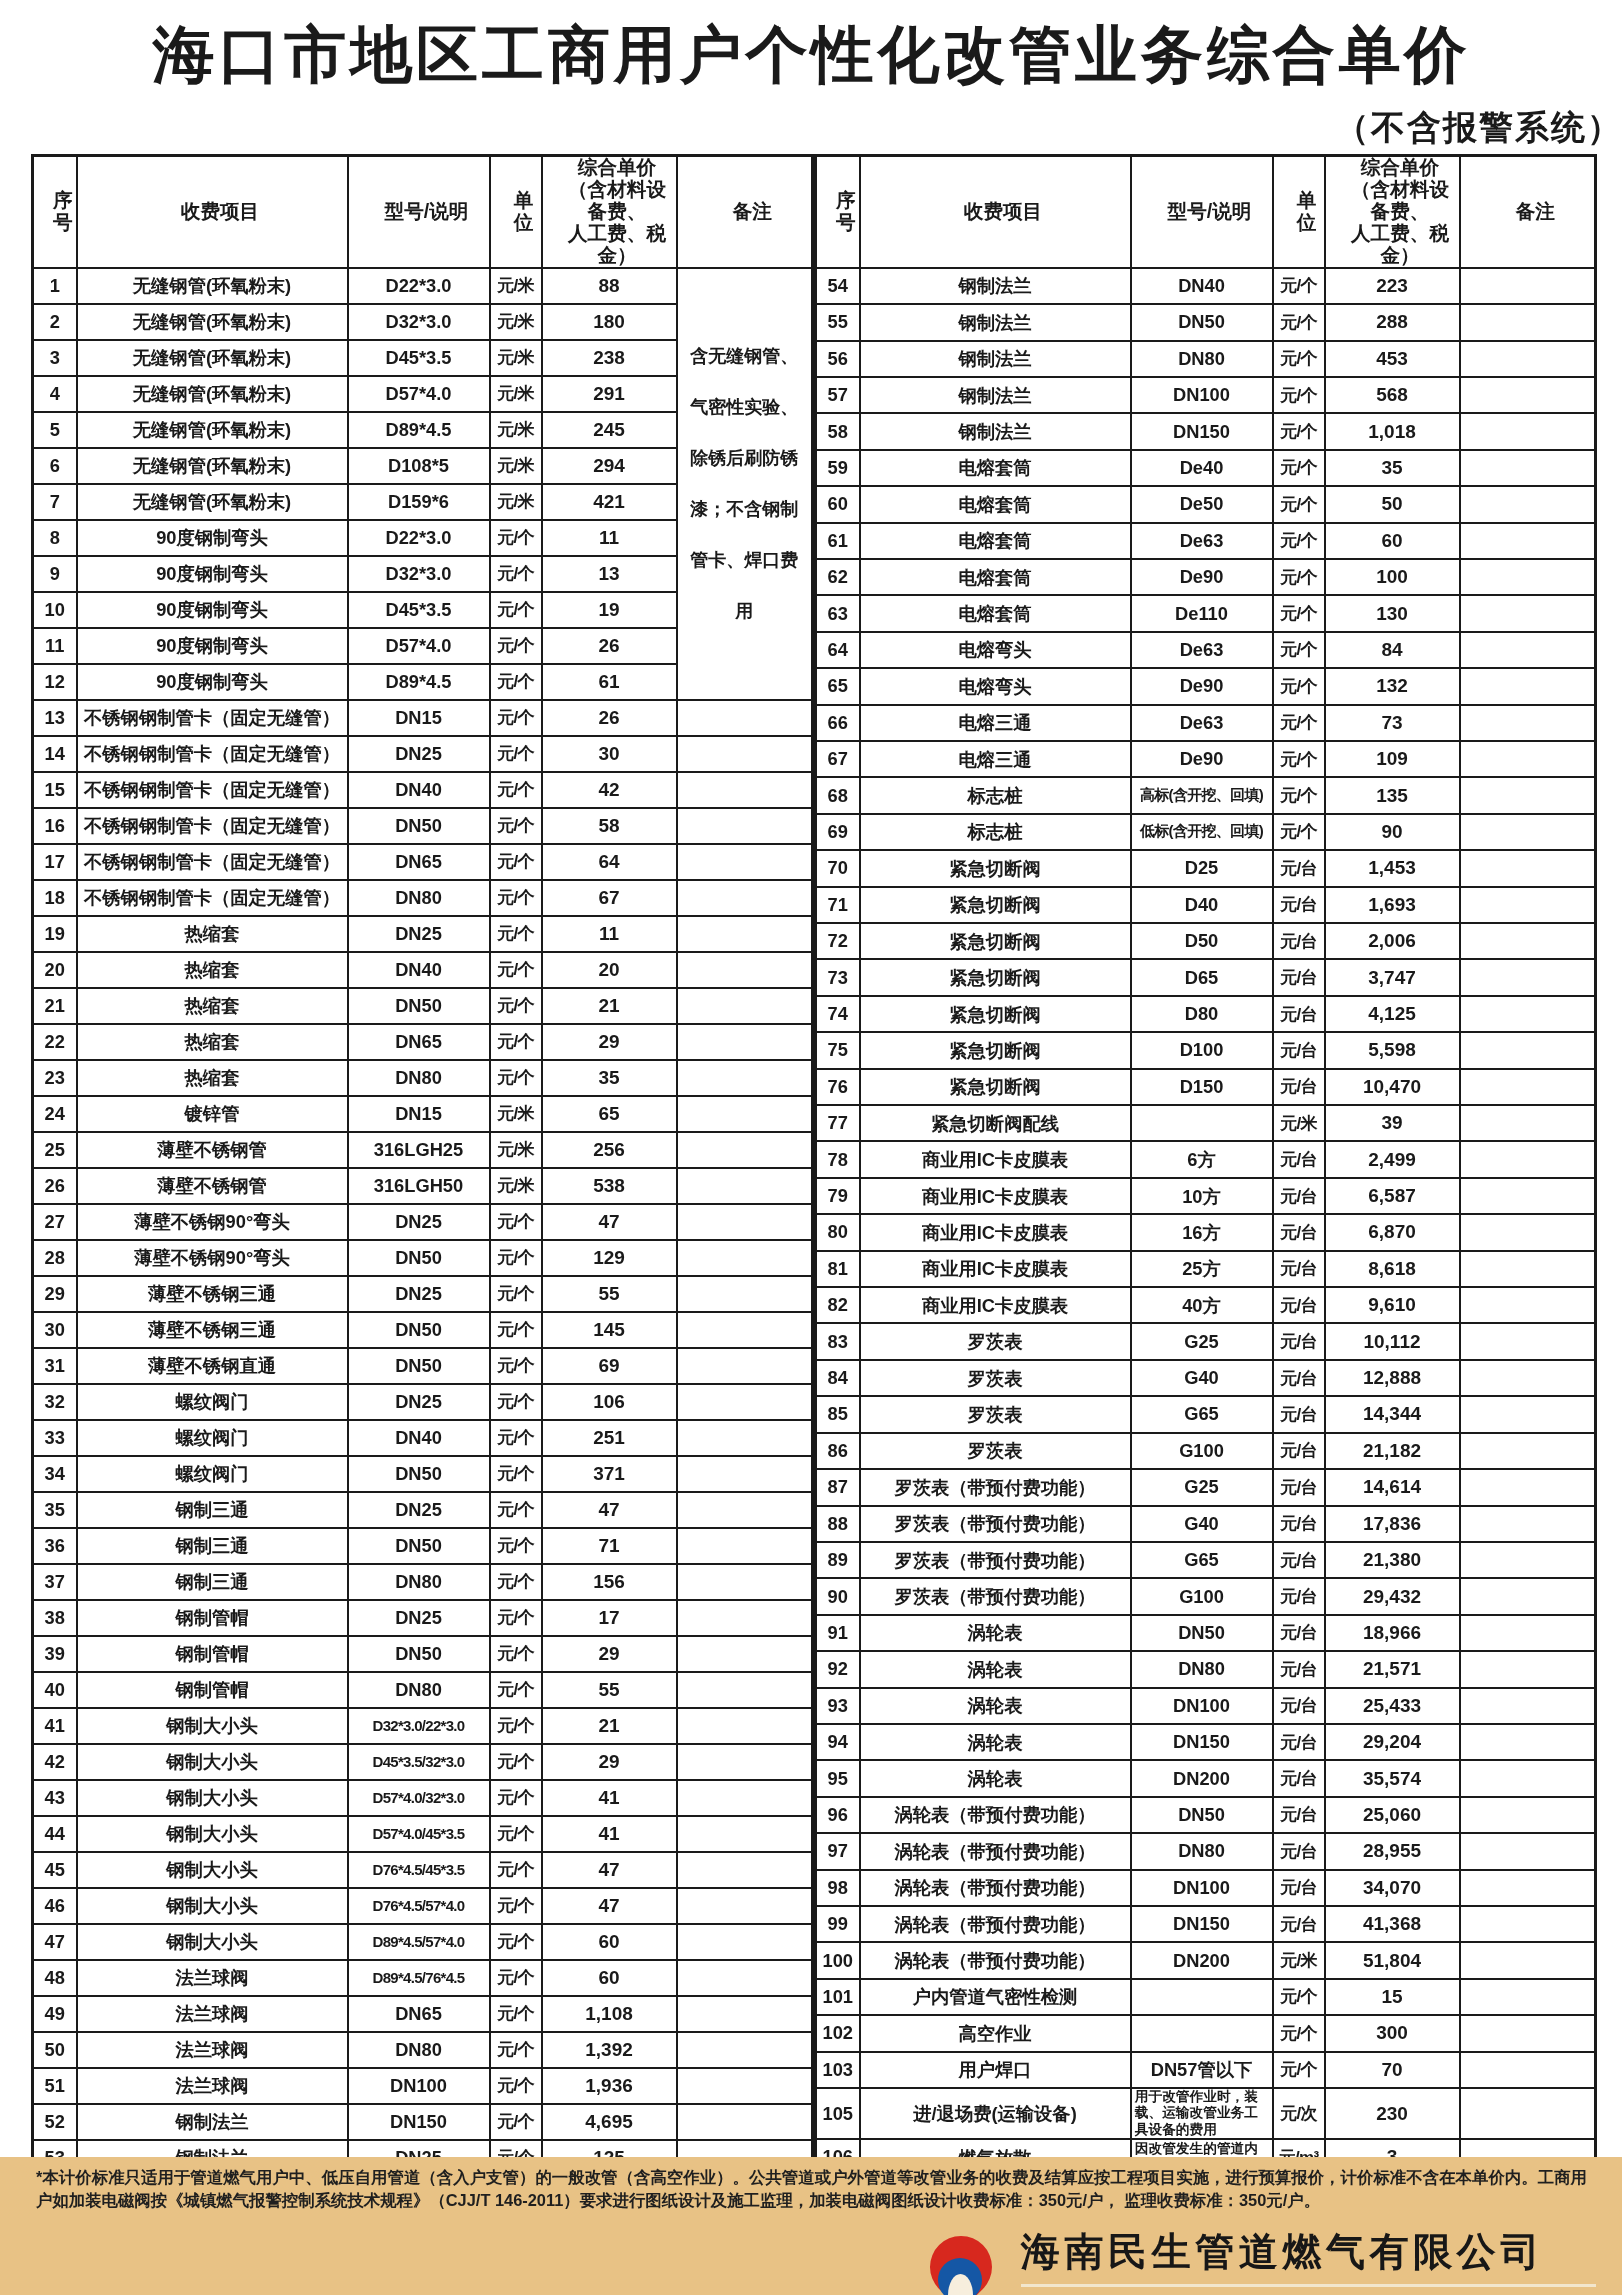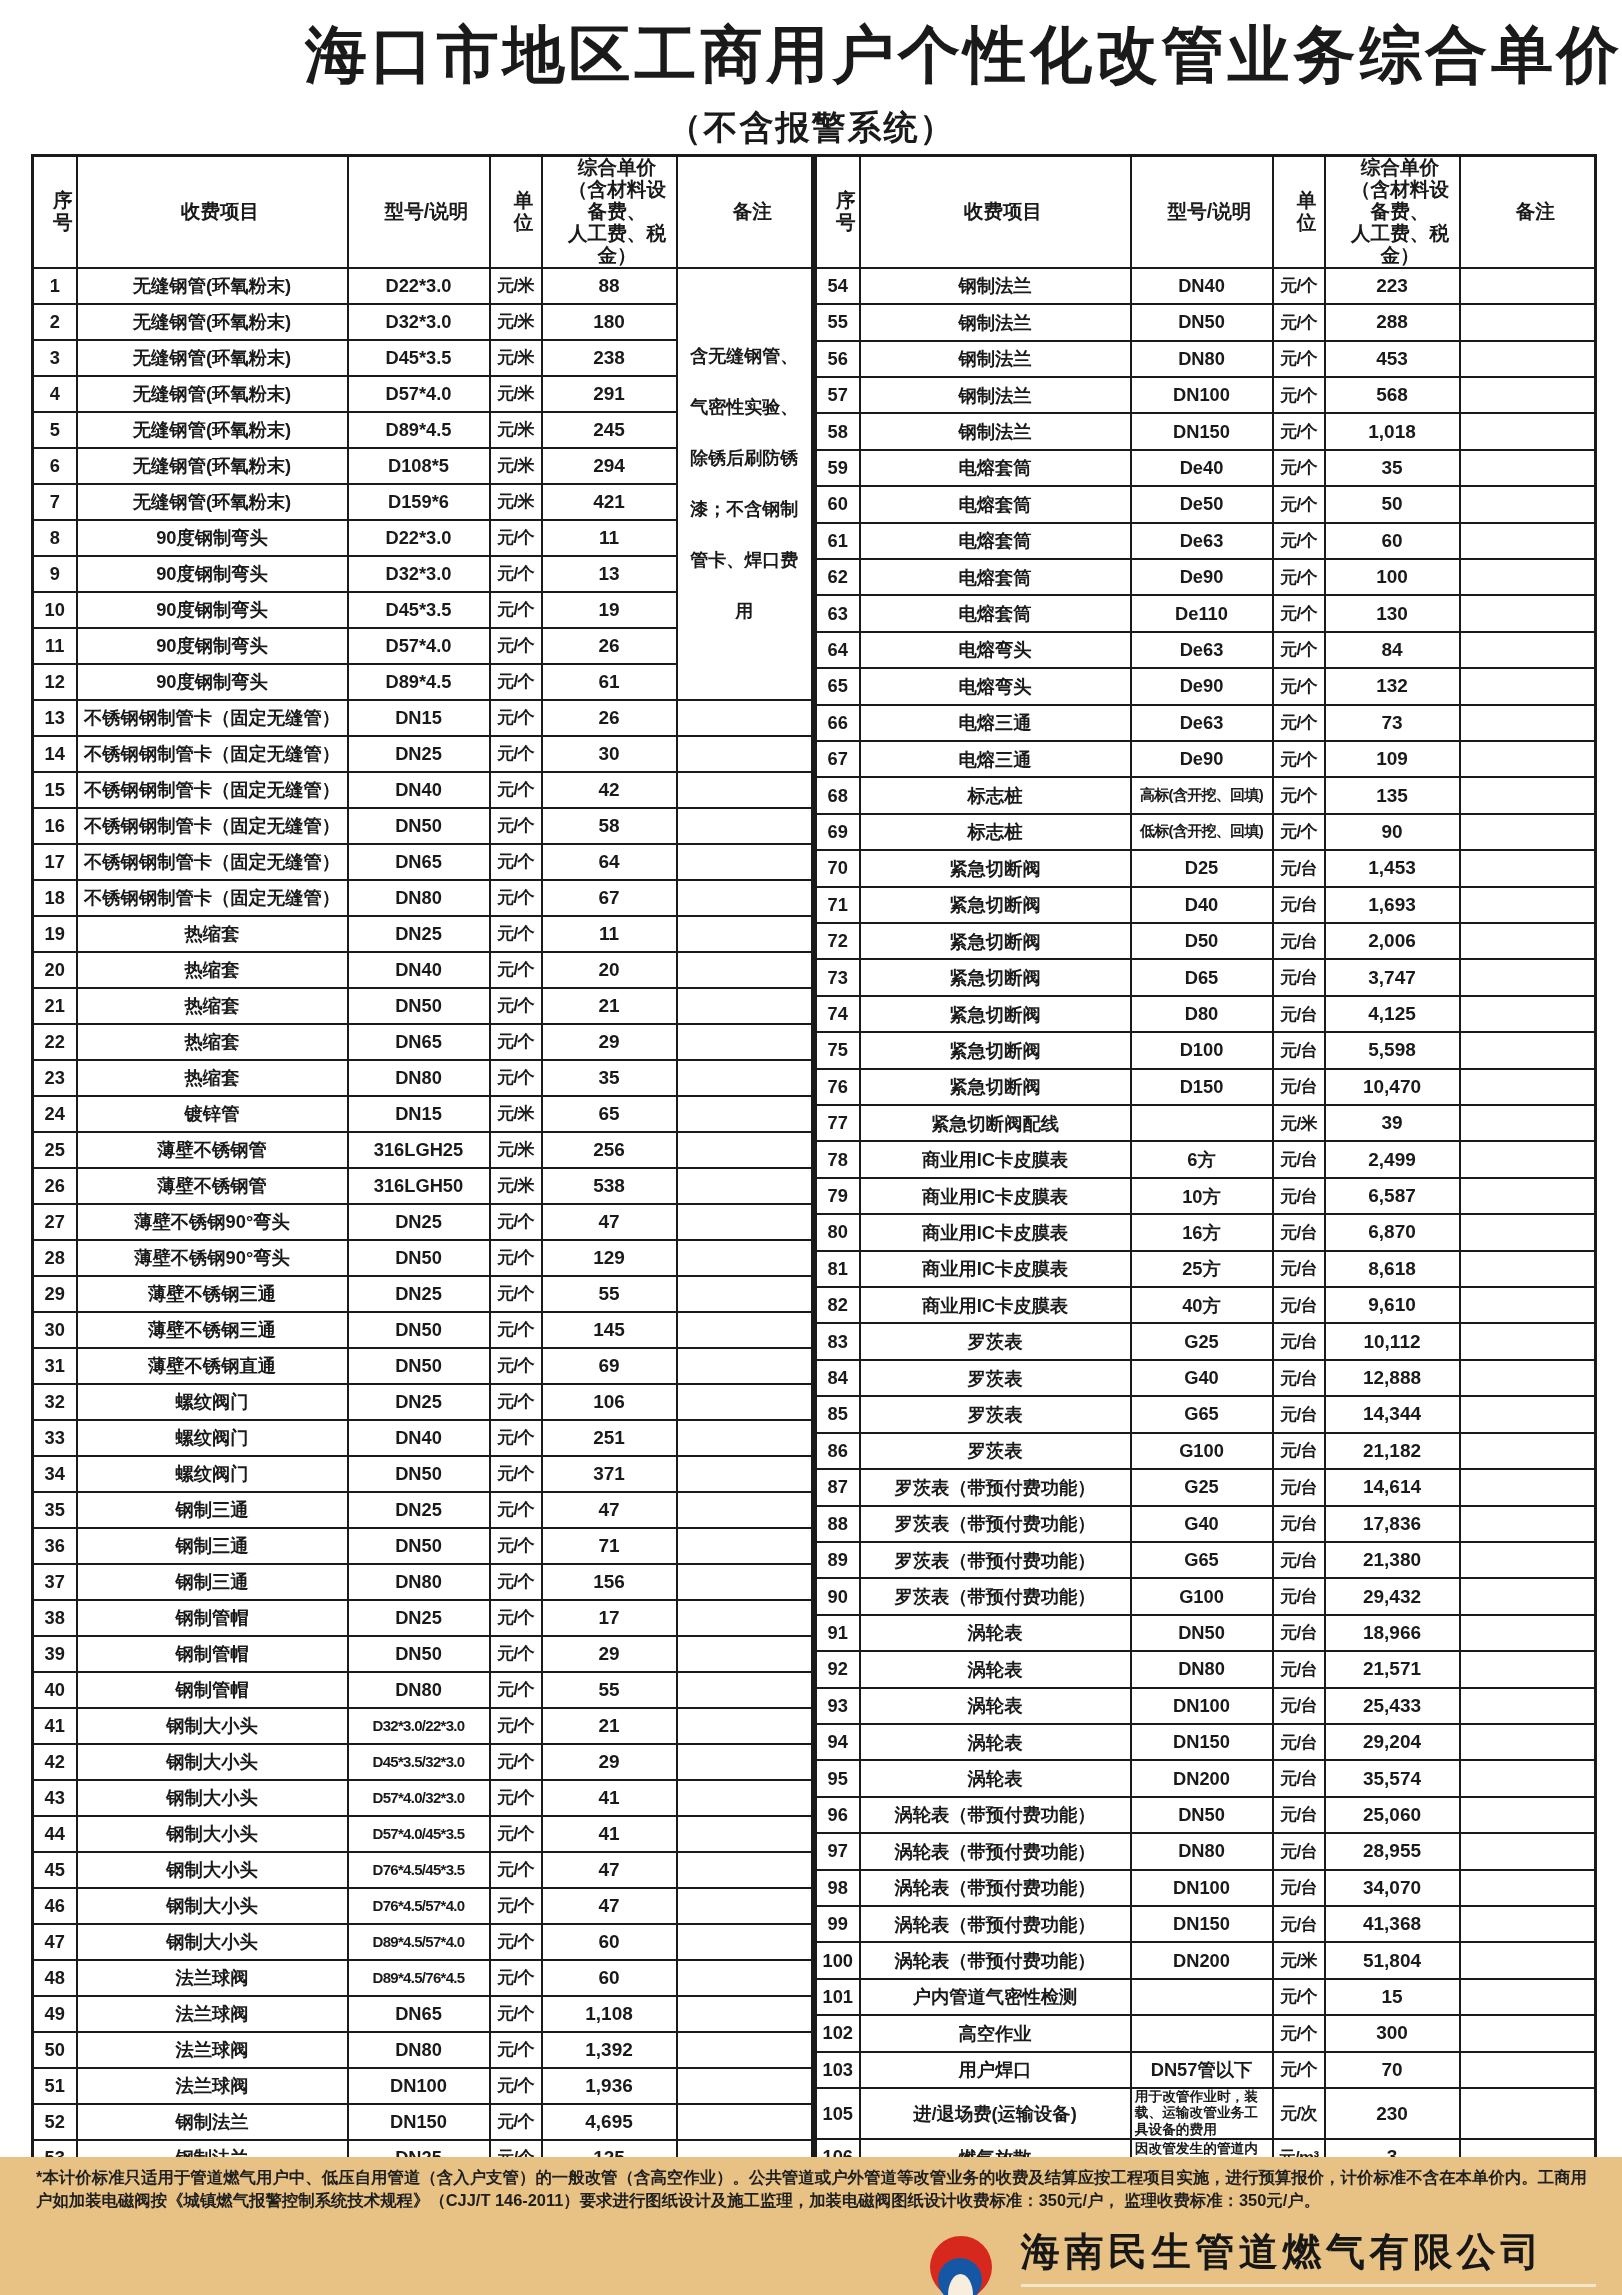--- a/index.html
+++ b/index.html
@@ -8,25 +8,25 @@
     --logo-red:#d7281e;
     --logo-blue:#1557a5;
     --cream:#f2e6cd;
   }
   html,body{margin:0;padding:0;background:#ffffff;}
   .page{
     position:relative;width:1623px;height:2295px;background:#ffffff;
     font-family:"Liberation Sans", sans-serif;color:#1a1a1a;overflow:hidden;
   }
   .title{
-    margin:0;padding-top:13px;text-align:right;
+    margin:0;padding-top:13px;text-align:center;
     font-size:62px;font-weight:bold;letter-spacing:3.9px;
   }
   .subtitle{
-    margin:0;margin-top:7.9px;text-align:center;
+    margin:0;margin-top:7.9px;text-align:right;
     font-size:34px;font-weight:bold;letter-spacing:2px;
   }
   .tables{position:absolute;top:154px;left:31px;display:flex;}
   table{
     border-collapse:collapse;table-layout:fixed;width:780px;
     border:3.9px solid var(--border);
   }
   th,td{
     border:2px solid var(--border);text-align:center;vertical-align:middle;
     padding:0;overflow:hidden;

